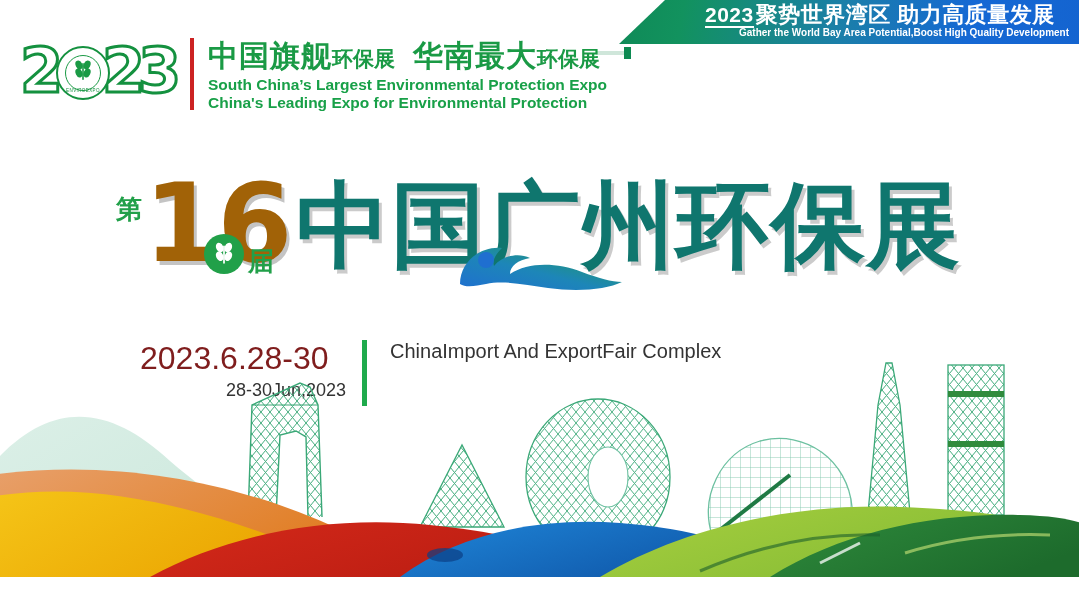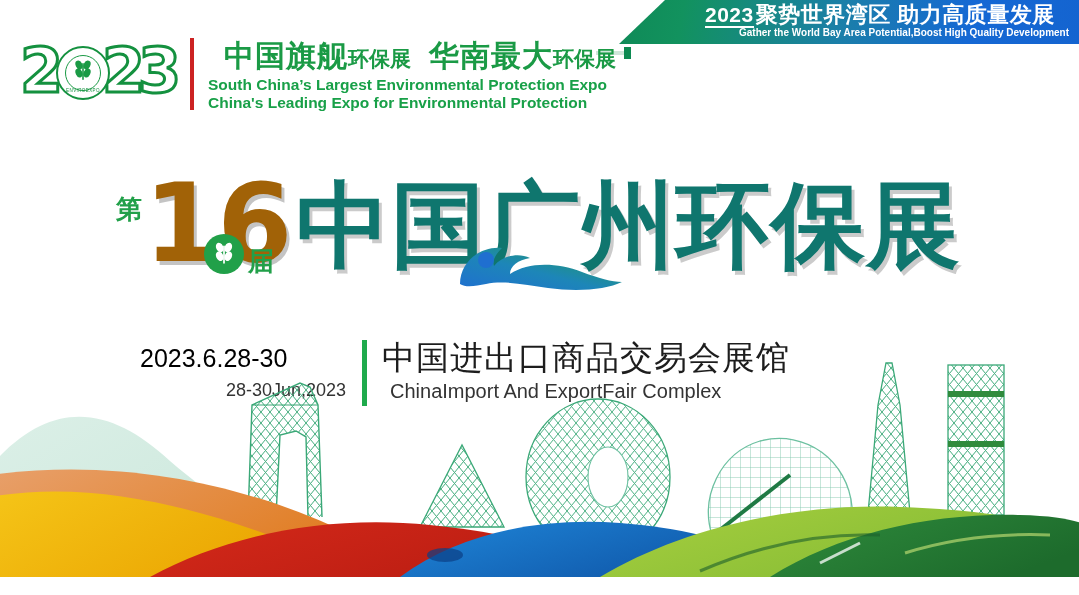--- a/index.html
+++ b/index.html
@@ -35,21 +35,21 @@
   .emblem{position:absolute;left:34px;top:6px;width:50px;height:50px;border-radius:50%;
           border:2px solid #14913f;background:#ffffff;}
   .emblem:after{content:"";position:absolute;left:50%;top:50%;width:34px;height:34px;
           transform:translate(-50%,-50%);border-radius:50%;
           border:1px solid #1a9a45;}
   .emblem-leaf{position:absolute;left:50%;top:46%;transform:translate(-50%,-50%);}
   .emblem-txt{position:absolute;left:0;right:0;bottom:5px;text-align:center;
           font-size:4.5px;color:#14913f;letter-spacing:.4px;}
   .vdivider-red{position:absolute;left:168px;top:2px;width:4px;height:72px;background:#cc2222;}
   .hdr-cn{position:absolute;left:186px;top:0px;white-space:nowrap;color:#1a9a45;
-          font-family:"DejaVu Sans",sans-serif;margin-left:16px;}
+          font-family:"DejaVu Sans",sans-serif;}
   .hdr-cn .big{font-size:30px;font-weight:bold;letter-spacing:1px;}
   .hdr-cn .sm{font-size:21px;font-weight:bold;letter-spacing:0px;}
   .hdr-cn .gap{display:inline-block;width:18px;}
   .hdr-en{position:absolute;left:186px;top:40px;color:#18a048;
           font-size:15.5px;font-weight:bold;line-height:17.5px;white-space:nowrap;}
 
   
   .maintitle{position:absolute;left:108px;top:178px;width:700px;height:130px;}
   .mt-di{position:absolute;left:8px;top:14px;font-size:26px;font-weight:bold;color:#21a049;
          font-family:"DejaVu Sans",sans-serif;}
@@ -65,21 +65,21 @@
          color:#0f766e;font-family:"DejaVu Sans",sans-serif;letter-spacing:1px;white-space:nowrap;
          text-shadow:3px 4px 0 rgba(70,70,70,.28);}
   .wave{position:absolute;left:348px;top:54px;width:168px;height:62px;pointer-events:none;}
   .mt-en{position:absolute;left:2px;top:110px;font-size:27px;line-height:30px;
          color:#ffffff;white-space:nowrap;font-family:"Liberation Sans",sans-serif;
          -webkit-text-stroke:1.2px #2f8f4e;letter-spacing:.3px;}
 
   
   .info{position:absolute;left:140px;top:338px;height:72px;}
   .info-left{position:absolute;left:0;top:0;width:210px;text-align:left;}
-  .info-date{font-size:25px;line-height:40px;color:#000000;letter-spacing:0px;
+  .info-date{font-size:32px;line-height:40px;color:#7f1d1d;letter-spacing:0px;
              font-family:"Liberation Sans",sans-serif;}
   .info-date-en{font-size:18px;line-height:24px;color:#333333;text-align:right;
              padding-right:4px;font-family:"Liberation Sans",sans-serif;}
   .vdivider-green{position:absolute;left:222px;top:2px;width:5px;height:66px;background:#1faa4c;}
   .info-right{position:absolute;left:242px;top:0;white-space:nowrap;}
   .info-venue{font-size:33px;line-height:40px;color:#1d1d1d;letter-spacing:1px;
               font-family:"DejaVu Sans",sans-serif;}
   .info-venue-en{font-size:20px;line-height:26px;color:#333333;
               font-family:"Liberation Sans",sans-serif;margin-left:8px;}
 
@@ -163,21 +163,20 @@
 
   </div>
 
   <div class="info">
     <div class="info-left">
       <div class="info-date">2023.6.28-30</div>
       <div class="info-date-en">28-30Jun,2023</div>
     </div>
     <div class="vdivider-green"></div>
     <div class="info-right">
-      <div class="info-venue">中国进出口商品交易会展馆</div>
       <div class="info-venue-en">ChinaImport And ExportFair Complex</div>
     </div>
   </div>
 
   <div class="scene">
     <svg width="1079" height="220" viewBox="0 0 1079 220">
       <defs>
         <linearGradient id="gYellow" x1="0" y1="0" x2="1" y2="0.4">
           <stop offset="0" stop-color="#f5c518"></stop>
             <stop offset="1" stop-color="#eaa300"></stop>

